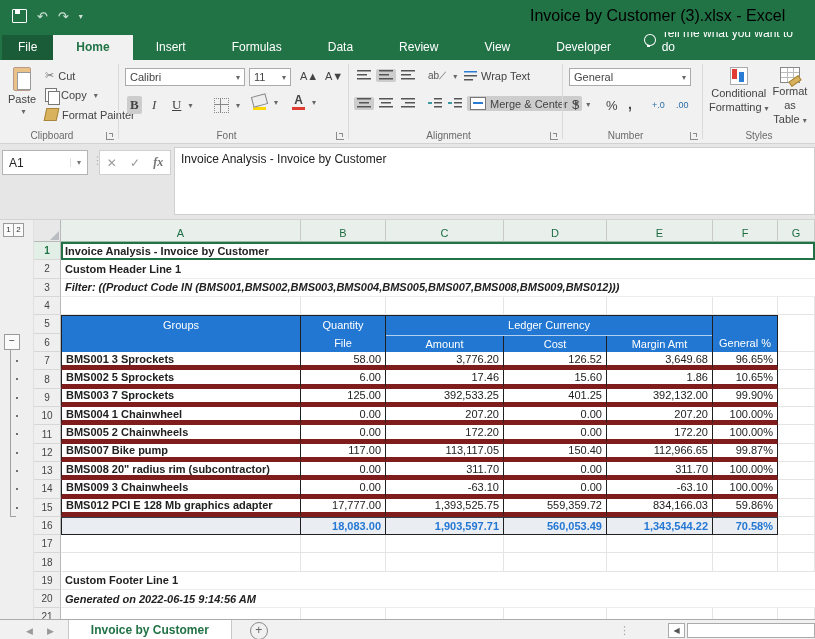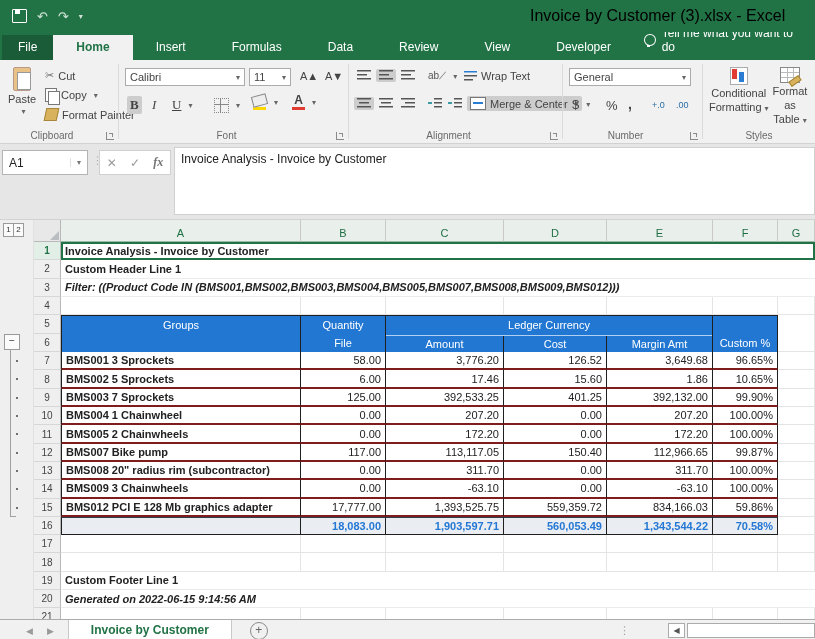--- a/index.html
+++ b/index.html
@@ -92,21 +92,21 @@
   .rn{width:27px;flex:none;background:#efefef;border-right:1px solid #b8b8b8;border-bottom:1px solid #d7d7d7;font-size:10px;color:#444;display:flex;align-items:center;justify-content:center;box-sizing:border-box}
   .rn.sel{background:#e2efe7;color:#217346;font-weight:bold}
   .cell{box-sizing:border-box;font-size:11px;display:flex;align-items:center;overflow:hidden;white-space:nowrap}
   .cA{width:240px;flex:none}.cB{width:85px;flex:none}.cC{width:118px;flex:none}.cD{width:103px;flex:none}
   .cE{width:106px;flex:none}.cF{width:65px;flex:none}.cG{flex:1;min-width:0}
   .gc{border-right:1px solid #e4e4e4;border-bottom:1px solid #e4e4e4}
   .free{flex:1;border-bottom:1px solid #ececec;padding-left:4px}
   .b{font-weight:bold}.i{font-style:italic}
   .selrow{position:relative}
   .selbox{position:absolute;left:27px;top:0;right:0;bottom:0;border:2px solid #217346;pointer-events:none}
-  .tc{border-right:1px solid #1f1f1f;border-bottom:2px solid #7f1d1d}
+  .tc{border-right:1px solid #1f1f1f;border-bottom:5px solid #7f1d1d}
   .tfirst{border-left:1px solid #1f1f1f}
   .num{justify-content:flex-end;padding-right:4px}
   .nm{padding-left:4px;font-weight:bold}
   .hdr{height:37px}
   .hcell{background:#2277d3;color:#fff;border-right:1px solid #1f1f1f;border-top:1px solid #1f1f1f;box-sizing:border-box;display:flex;flex-direction:column}
   .hline{height:18.4px;display:flex;align-items:center;justify-content:center;font-size:11px}
   .ledger-sub{display:flex;flex:1}
   .lsub{display:flex;align-items:center;justify-content:center;font-size:11px;box-sizing:border-box}
   .wline{border-bottom:1px solid rgba(255,255,255,.65)}
   .rn2{width:27px;flex:none;display:flex;flex-direction:column;box-sizing:border-box}
@@ -389,21 +389,21 @@
           <div class="hcell" style="width:327px;flex:none">
             <div class="hline wline">Ledger Currency</div>
             <div class="ledger-sub">
               <div class="lsub" style="width:118px;border-right:1px solid #1f1f1f">Amount</div>
               <div class="lsub" style="width:103px;border-right:1px solid #1f1f1f">Cost</div>
               <div class="lsub" style="flex:1">Margin Amt</div>
             </div>
           </div>
           <div class="hcell cF">
             <div class="hline"></div>
-            <div class="hline">Custom %</div>
+            <div class="hline">General %</div>
           </div>
           <div class="cell cG gc"></div>
         </div>
 
         <div class="row">
           <div class="rn">7</div>
           <div class="cell cA tc tfirst nm">BMS001  3 Sprockets</div>
           <div class="cell cB tc num">58.00</div>
           <div class="cell cC tc num">3,776.20</div>
           <div class="cell cD tc num">126.52</div>

